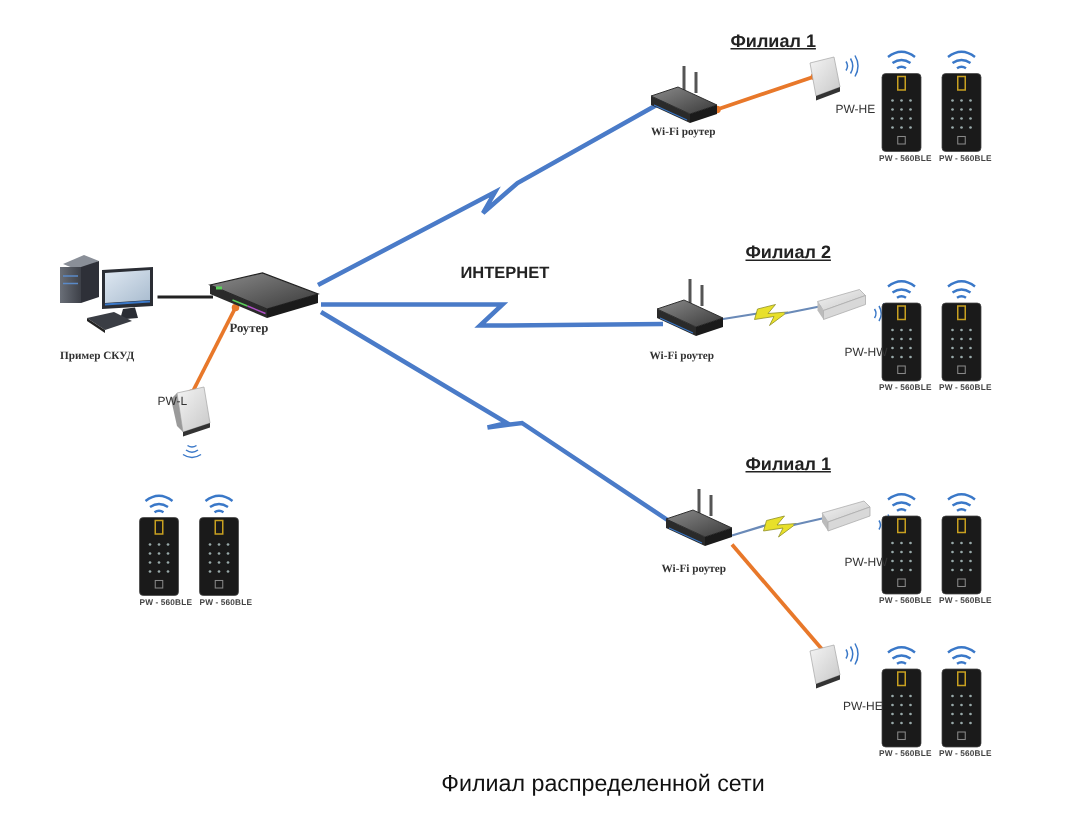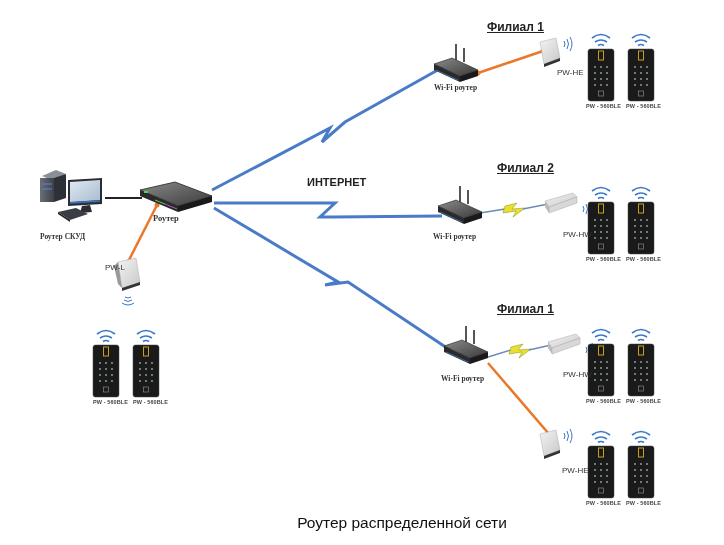--- a/index.html
+++ b/index.html
@@ -414,21 +414,21 @@
           <circle cx="641" cy="482" r="0.9"></circle>
           <circle cx="647" cy="482" r="0.9"></circle>
         </g>
         <rect x="638.5" y="488" width="5" height="5" fill="none" stroke="#888" stroke-width="0.7"></rect>
       </g>
     </g>
 </svg>
 
 <div class="inet-lbl">ИНТЕРНЕТ</div>
 
-<div class="small-lbl" style="left:40px; top:232px;">Роутер СКУД</div>
+<div class="small-lbl" style="left:40px; top:232px;">Пример СКУД</div>
 <div class="small-lbl" style="left:153px; top:213px; font-size:8.5px;">Роутер</div>
 <div class="dev-lbl" style="left:85px; top:263px;">PW-L</div>
 <div class="reader-lbl" style="left:93px; top:399px;">PW - 560BLE</div>
 <div class="reader-lbl" style="left:133px; top:399px;">PW - 560BLE</div>
 
 <div class="branch-title" style="left:487px; top:20px;">Филиал 1</div>
 <div class="small-lbl" style="left:434px; top:83px;">Wi-Fi роутер</div>
 <div class="dev-lbl" style="left:537px; top:68px;">PW-HE</div>
 <div class="reader-lbl" style="left:586px; top:103px;">PW - 560BLE</div>
 <div class="reader-lbl" style="left:626px; top:103px;">PW - 560BLE</div>
@@ -441,13 +441,13 @@
 
 <div class="branch-title" style="left:497px; top:302px;">Филиал 1</div>
 <div class="small-lbl" style="left:441px; top:374px;">Wi-Fi роутер</div>
 <div class="dev-lbl" style="left:543px; top:370px;">PW-HW</div>
 <div class="dev-lbl" style="left:542px; top:466px;">PW-HE</div>
 <div class="reader-lbl" style="left:586px; top:398px;">PW - 560BLE</div>
 <div class="reader-lbl" style="left:626px; top:398px;">PW - 560BLE</div>
 <div class="reader-lbl" style="left:586px; top:500px;">PW - 560BLE</div>
 <div class="reader-lbl" style="left:626px; top:500px;">PW - 560BLE</div>
 
-<div class="caption">Роутер распределенной сети</div>
+<div class="caption">Филиал распределенной сети</div>
 
 </body></html>

